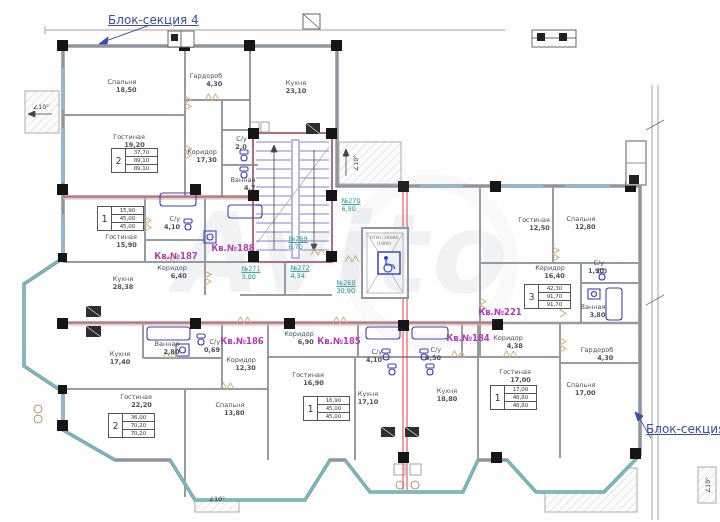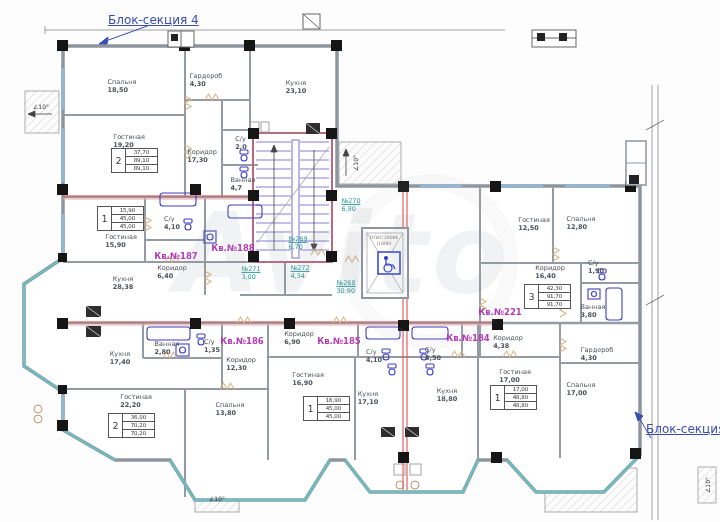--- a/index.html
+++ b/index.html
@@ -1,20 +1,20 @@
 <!DOCTYPE html>
 <html><head>
 <meta charset="utf-8">
 <style>
   html,body{margin:0;padding:0;background:#ffffff;}
   #stage{position:relative;width:720px;height:522px;background:#fdfdfd;overflow:hidden;
          font-family:"DejaVu Sans",sans-serif;}
   #plan{position:absolute;left:0;top:0;z-index:1;}
   .rl{position:absolute;z-index:2;transform:translate(-50%,-50%);font-size:6.5px;color:#4c525a;
-      text-align:left;line-height:1.25;white-space:nowrap;}
+      text-align:right;line-height:1.25;white-space:nowrap;}
   .rl .a{display:block;font-weight:bold;}
   .apt{position:absolute;z-index:2;transform:translate(-50%,-50%);font-size:8.5px;font-weight:bold;
        color:#b43bb4;white-space:nowrap;}
   .ca{position:absolute;z-index:2;transform:translate(-50%,-50%);font-size:6.5px;color:#2a9a9a;
       text-align:left;line-height:1.25;white-space:nowrap;}
   .ca .num{display:block;text-decoration:underline;}
   .sec{position:absolute;z-index:2;font-size:12px;color:#3a4db0;text-decoration:underline;white-space:nowrap;}
   .tbl{position:absolute;z-index:2;display:flex;background:#fff;border:1px solid #555;color:#333;}
   .tbl .rc{width:13px;display:flex;align-items:center;justify-content:center;
            border-right:1px solid #555;font-size:9px;}
@@ -294,21 +294,21 @@
 <div class="rl" style="left:243px;top:184px"><span>Ванная</span><span class="a">4,7</span></div>
 <div class="rl" style="left:121px;top:241px"><span>Гостиная</span><span class="a">15,90</span></div>
 <div class="rl" style="left:172px;top:223px"><span>С/у</span><span class="a">4,10</span></div>
 <div class="rl" style="left:172px;top:272px"><span>Коридор</span><span class="a">6,40</span></div>
 <div class="rl" style="left:123px;top:283px"><span>Кухня</span><span class="a">28,38</span></div>
 <div class="rl" style="left:120px;top:358px"><span>Кухня</span><span class="a">17,40</span></div>
 <div class="rl" style="left:136px;top:401px"><span>Гостиная</span><span class="a">22,20</span></div>
 <div class="rl" style="left:230px;top:409px"><span>Спальня</span><span class="a">13,80</span></div>
 <div class="rl" style="left:241px;top:364px"><span>Коридор</span><span class="a">12,30</span></div>
 <div class="rl" style="left:167px;top:348px"><span>Ванная</span><span class="a">2,80</span></div>
-<div class="rl" style="left:212px;top:346px"><span>С/у</span><span class="a">1,35</span></div>
+<div class="rl" style="left:212px;top:346px"><span>С/у</span><span class="a">0,69</span></div>
 <div class="rl" style="left:299px;top:338px"><span>Коридор</span><span class="a">6,90</span></div>
 <div class="rl" style="left:308px;top:379px"><span>Гостиная</span><span class="a">16,90</span></div>
 <div class="rl" style="left:368px;top:398px"><span>Кухня</span><span class="a">17,10</span></div>
 <div class="rl" style="left:374px;top:356px"><span>С/у</span><span class="a">4,10</span></div>
 <div class="rl" style="left:433px;top:354px"><span>С/у</span><span class="a">4,50</span></div>
 <div class="rl" style="left:447px;top:395px"><span>Кухня</span><span class="a">18,80</span></div>
 <div class="rl" style="left:508px;top:342px"><span>Коридор</span><span class="a">4,38</span></div>
 <div class="rl" style="left:515px;top:376px"><span>Гостиная</span><span class="a">17,00</span></div>
 <div class="rl" style="left:581px;top:389px"><span>Спальня</span><span class="a">17,00</span></div>
 <div class="rl" style="left:597px;top:354px"><span>Гардероб</span><span class="a">4,30</span></div>

